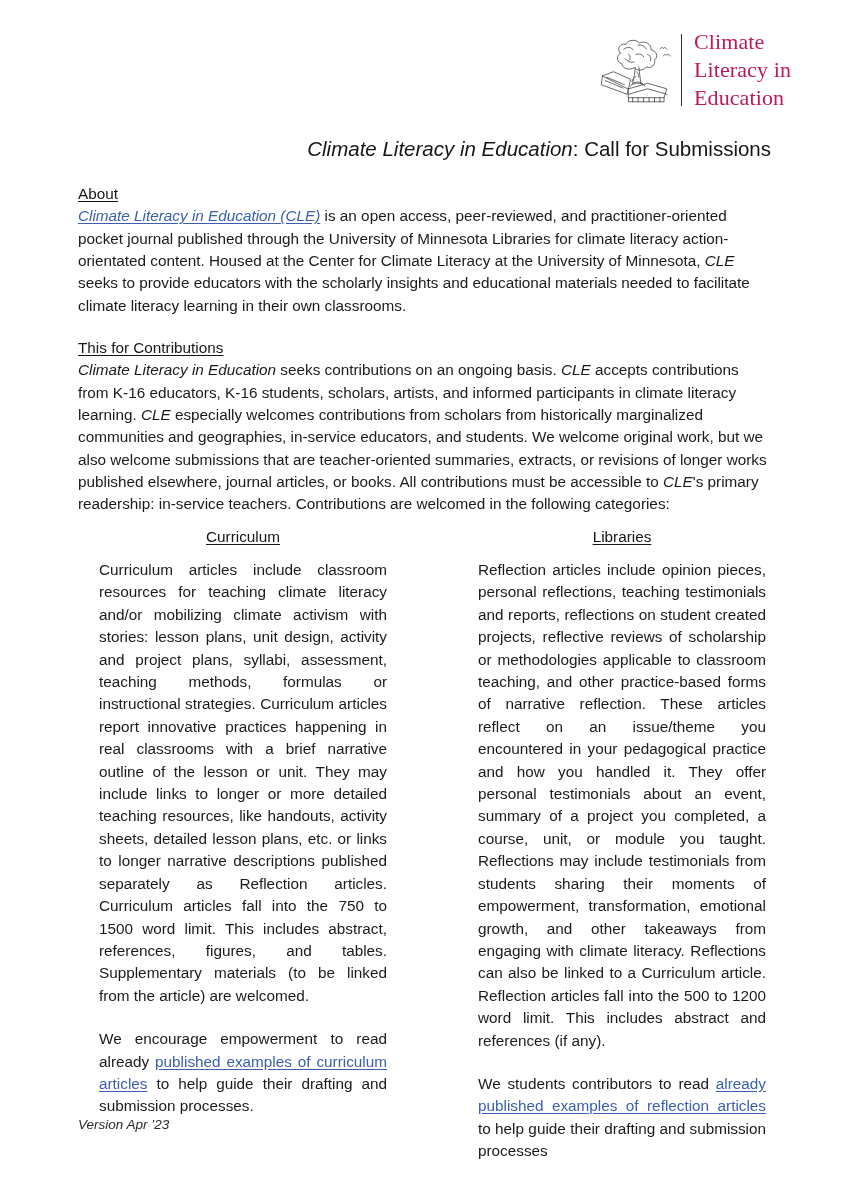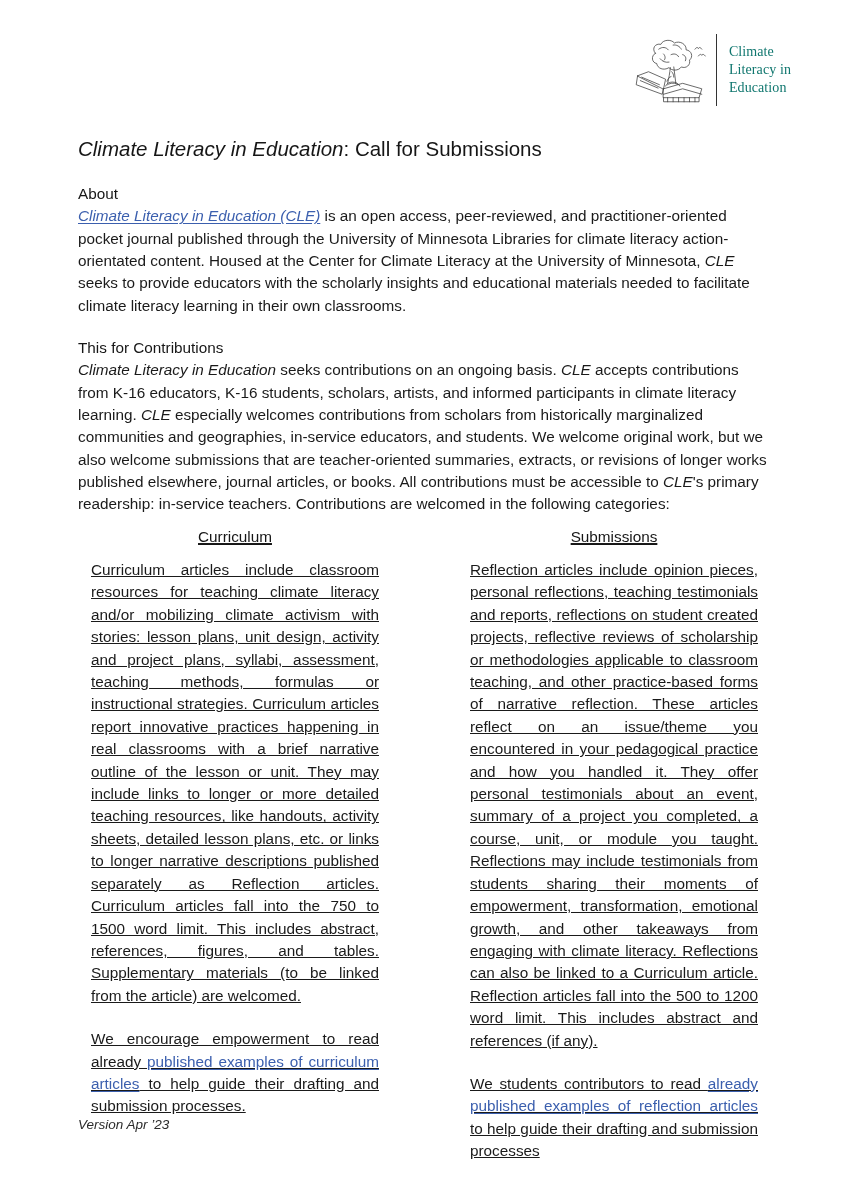--- a/index.html
+++ b/index.html
@@ -39,51 +39,52 @@
     display: block;
   }
   .logo-divider {
     width: 1px;
     align-self: stretch;
     background: #333;
     margin: 4px 12px 4px 6px;
   }
   .logo-wordmark {
     font-family: "Liberation Serif", serif;
-    font-size: 14px;
+    font-size: 22px;
     line-height: 1.28;
-    color: #0f766e;
+    color: #be185d;
     letter-spacing: 0.1px;
     white-space: pre-line;
   }
 
   
   .doc-title {
     position: absolute;
     top: 137px;
     left: 78px;
     width: 693px;
-    text-align: left;
+    text-align: right;
     font-size: 20.5px;
     line-height: 1.2;
     color: #161616;
   }
   .doc-title .ital { font-style: italic; }
 
   
   .content {
     position: absolute;
     top: 186px;
     left: 78px;
     width: 693px;
   }
 
   .sec-head {
     font-size: 15.3px;
     line-height: 1.0;
+    text-decoration: underline;
     text-underline-offset: 2px;
     margin: 0 0 4px 0;
     color: #161616;
   }
 
   p.body {
     font-size: 15.3px;
     line-height: 1.46;
     margin: 0;
     color: #1a1a1a;
@@ -99,25 +100,24 @@
     text-decoration: underline;
     text-underline-offset: 1.5px;
   }
   a.lnk { cursor: pointer; }
   .lnk.ital { font-style: italic; }
 
   
   .columns {
     position: absolute;
     top: 528px;
-    left: 78px;
+    left: 86px;
     width: 693px;
     display: flex;
     justify-content: space-between;
-    text-decoration: underline;
   }
   .col {
     width: 314px;
   }
   .col-head {
     text-align: center;
     font-size: 15.3px;
     text-decoration: underline;
     text-underline-offset: 2px;
     margin: 0 0 3px 0;
@@ -208,21 +208,21 @@
 
   <div class="columns">
 
     <div class="col">
       <div class="col-head">Curriculum</div>
       <p class="col-body">Curriculum articles include classroom resources for teaching climate literacy and/or mobilizing climate activism with stories: lesson plans, unit design, activity and project plans, syllabi, assessment, teaching methods, formulas or instructional strategies. Curriculum articles report innovative practices happening in real classrooms with a brief narrative outline of the lesson or unit. They may include links to longer or more detailed teaching resources, like handouts, activity sheets, detailed lesson plans, etc. or links to longer narrative descriptions published separately as Reflection articles. Curriculum articles fall into the 750 to 1500 word limit. This includes abstract, references, figures, and tables. Supplementary materials (to be linked from the article) are welcomed.</p>
       <p class="col-body"><span>We encourage empowerment to read already </span><a class="lnk" href="#">published examples of curriculum articles</a><span> to help guide their drafting and submission processes.</span></p>
     </div>
 
     <div class="col">
-      <div class="col-head">Submissions</div>
+      <div class="col-head">Libraries</div>
       <p class="col-body">Reflection articles include opinion pieces, personal reflections, teaching testimonials and reports, reflections on student created projects, reflective reviews of scholarship or methodologies applicable to classroom teaching, and other practice-based forms of narrative reflection. These articles reflect on an issue/theme you encountered in your pedagogical practice and how you handled it. They offer personal testimonials about an event, summary of a project you completed, a course, unit, or module you taught. Reflections may include testimonials from students sharing their moments of empowerment, transformation, emotional growth, and other takeaways from engaging with climate literacy. Reflections can also be linked to a Curriculum article. Reflection articles fall into the 500 to 1200 word limit. This includes abstract and references (if any).</p>
       <p class="col-body"><span>We students contributors to read </span><a class="lnk" href="#">already published examples of reflection articles</a><span> to help guide their drafting and submission processes</span></p>
     </div>
 
   </div>
 
   <div class="footer">Version Apr ’23</div>
 
 </div>
 

